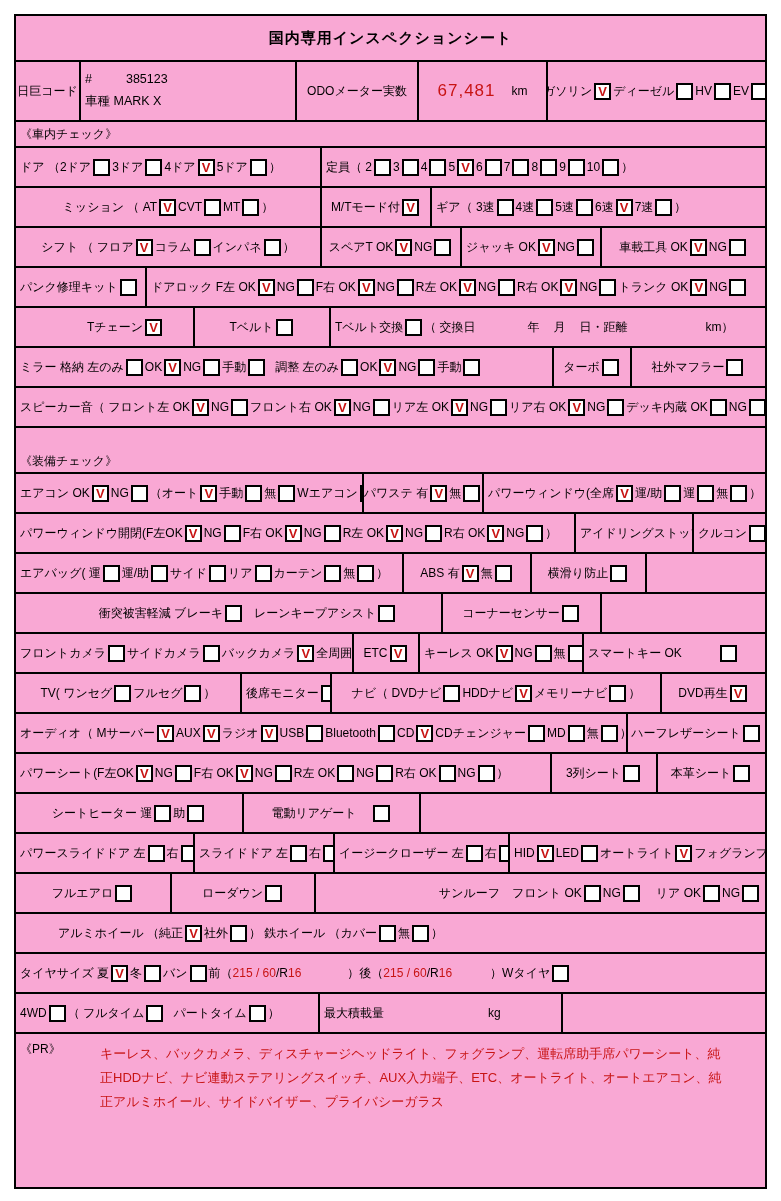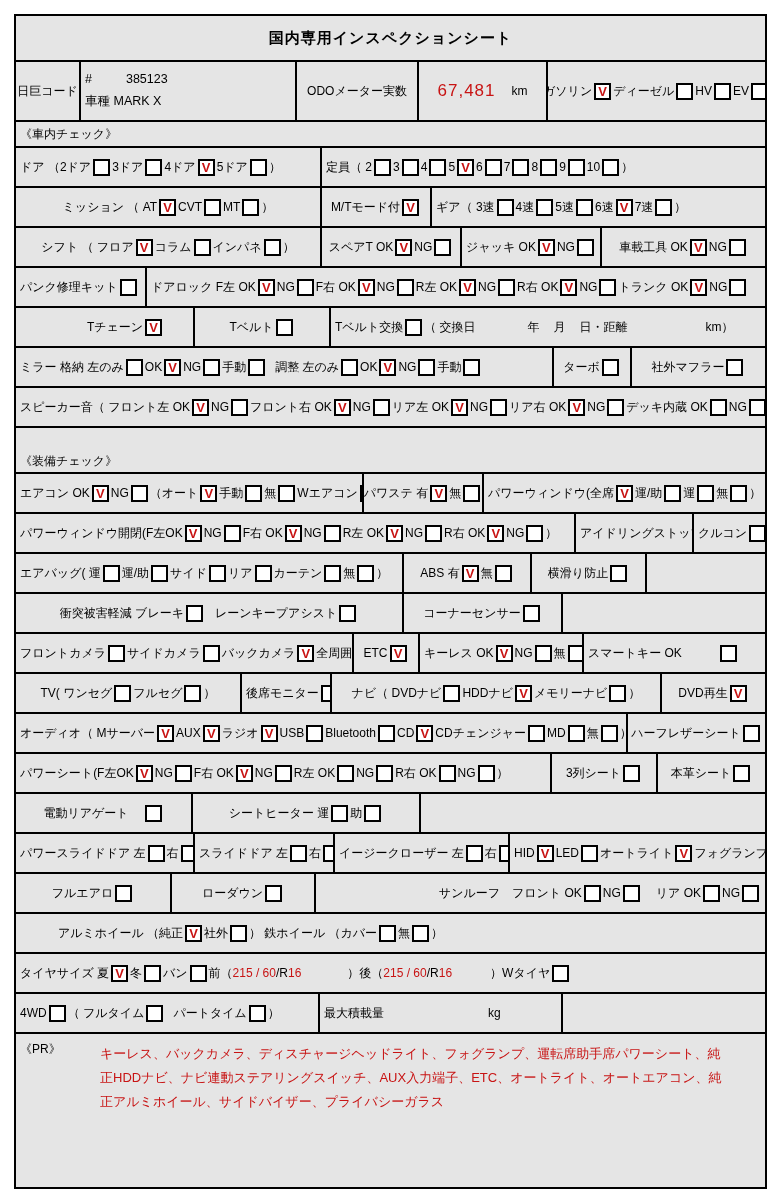--- a/index.html
+++ b/index.html
@@ -1,19 +1,19 @@
 <!DOCTYPE html>
 <html><head>
 <meta charset="utf-8">
 <style>
   :root{ --red:#c81414; --line:#000; }
   html,body{margin:0;padding:0;background:#fff;}
   body{width:781px;height:1201px;font-family:"Liberation Sans",sans-serif;color:#000;}
   .sheet{padding:14px 14px 0 14px;}
-  .frame{width:753px;border:2px solid var(--line);box-sizing:border-box;background:#e5e5e5;}
+  .frame{width:753px;border:2px solid var(--line);box-sizing:border-box;background:#f9a8d4;}
   .row{display:flex;align-items:stretch;border-bottom:2px solid var(--line);}
   .frame>.row:last-child{border-bottom:none;}
   .cell{display:flex;align-items:center;padding:0 4px;border-right:2px solid var(--line);
         box-sizing:border-box;white-space:nowrap;overflow:hidden;font-size:12px;line-height:1.2;}
   .row>.cell:last-child{border-right:none;}
   .c{justify-content:center;}
   .title .cell{justify-content:center;font-weight:bold;font-size:15px;letter-spacing:1px;}
   .band .cell,.pr .cell{border-right:none;}
   .band.tall .cell{align-items:flex-end;padding-bottom:4px;}
   .lines{display:block;padding-top:7px;line-height:1.75;font-size:12.5px;}
@@ -349,21 +349,21 @@
           <span class="cb on">V</span>
           <span class="t">無</span>
           <span class="cb"></span>
         </div>
         <div class="cell c" style="flex: 0 0 115px;">
           <span class="t">横滑り防止</span>
           <span class="cb"></span>
         </div>
         <div class="cell" style="flex: 1 1 auto;"></div>
       </div>
-      <div class="row" style="height: 38px;">
+      <div class="row" style="height: 38px; padding-left: 39px;">
         <div class="cell c" style="flex: 0 0 388px;">
           <span class="t">衝突被害軽減  ブレーキ</span>
           <span class="cb"></span>
           <span class="sp" style="width: 10px;"></span>
           <span class="t">レーンキープアシスト</span>
           <span class="cb"></span>
         </div>
         <div class="cell c" style="flex: 0 0 159px;">
           <span class="t">コーナーセンサー</span>
           <span class="cb"></span>
@@ -477,29 +477,29 @@
         <div class="cell c" style="flex: 0 0 106px;">
           <span class="t">3列シート</span>
           <span class="cb"></span>
         </div>
         <div class="cell c" style="flex: 1 1 auto;">
           <span class="t">本革シート</span>
           <span class="cb"></span>
         </div>
       </div>
       <div class="row" style="height: 38px;">
+        <div class="cell c" style="flex: 0 0 228px;">
+          <span class="t">シートヒーター  運</span>
+          <span class="cb"></span>
+          <span class="t">助</span>
+          <span class="cb"></span>
+        </div>
         <div class="cell c" style="flex: 0 0 177px;">
           <span class="t">電動リアゲート</span>
           <span class="sp" style="width: 14px;"></span>
-          <span class="cb"></span>
-        </div>
-        <div class="cell c" style="flex: 0 0 228px;">
-          <span class="t">シートヒーター  運</span>
-          <span class="cb"></span>
-          <span class="t">助</span>
           <span class="cb"></span>
         </div>
         <div class="cell" style="flex: 1 1 auto;"></div>
       </div>
       <div class="row" style="height: 38px;">
         <div class="cell" style="flex: 0 0 179px;">
           <span class="t">パワースライドドア 左</span>
           <span class="cb"></span>
           <span class="t"> 右</span>
           <span class="cb"></span>

